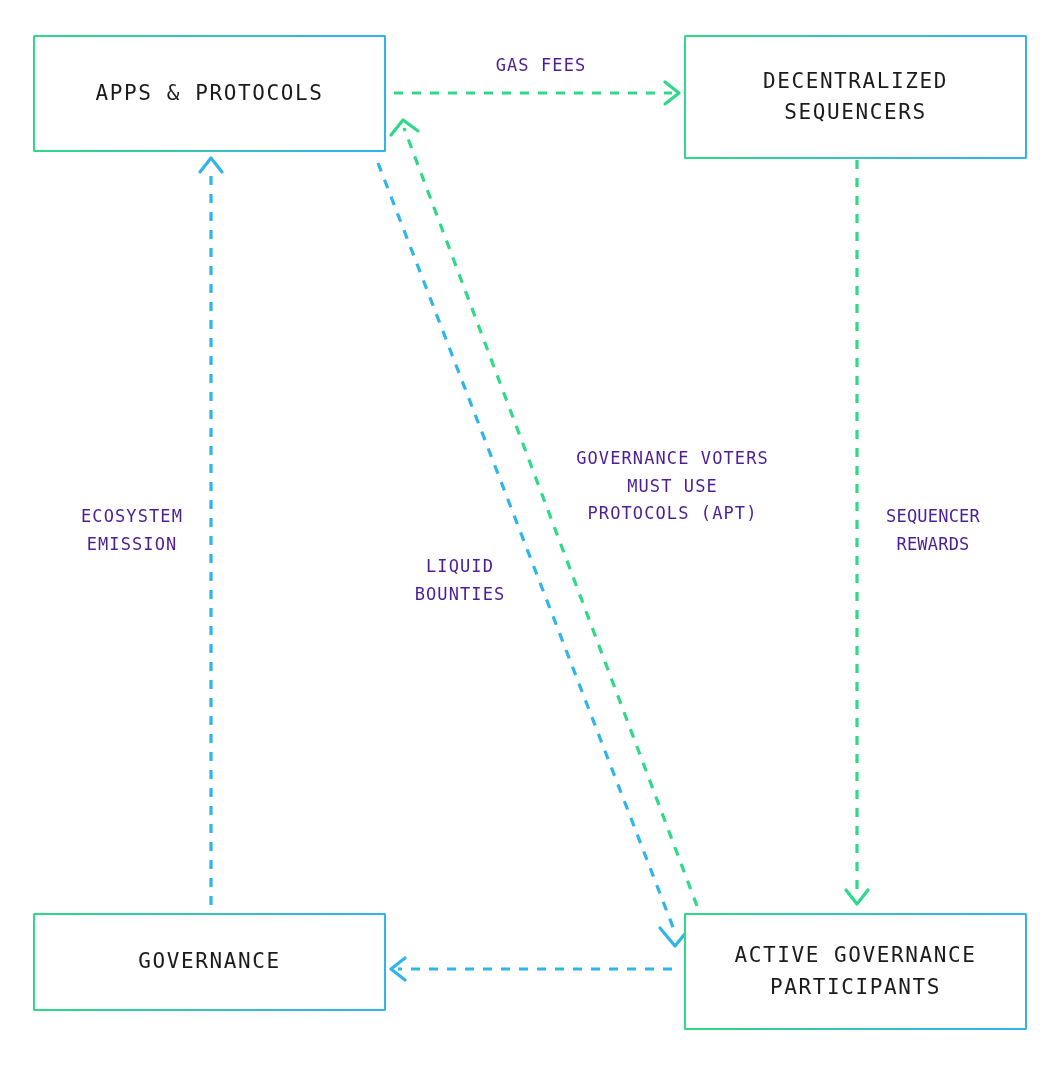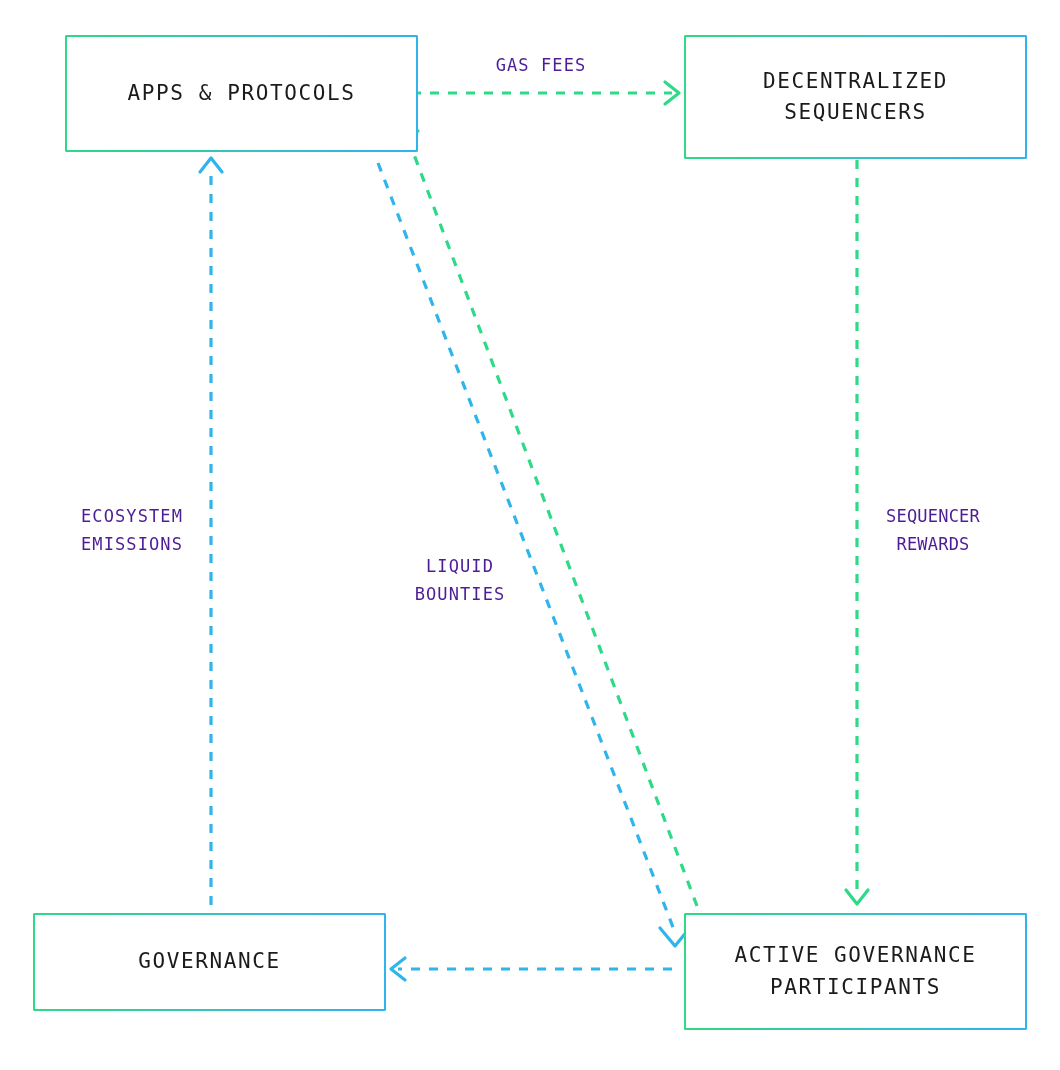--- a/index.html
+++ b/index.html
@@ -108,21 +108,21 @@
       <line x1="672" y1="969" x2="398" y2="969" stroke="#30b4ec" stroke-width="3.2" stroke-dasharray="9 9" stroke-linecap="butt"></line>
       <polyline points="405,958 391,969 405,980" fill="none" stroke="#30b4ec" stroke-width="3.2" stroke-linecap="round" stroke-linejoin="round"></polyline>
     </g>
 
     <g>
       <line x1="211" y1="905" x2="211" y2="168" stroke="#30b4ec" stroke-width="3.2" stroke-dasharray="9 9" stroke-linecap="butt"></line>
       <polyline points="200,172 211,158 222,172" fill="none" stroke="#30b4ec" stroke-width="3.2" stroke-linecap="round" stroke-linejoin="round"></polyline>
     </g>
   </svg>
 
-  <div class="node-box" style="left:33px; top:35px; width:353px; height:117px;margin-left:32px;">
+  <div class="node-box" style="left:33px; top:35px; width:353px; height:117px;">
     <span class="border-layer"></span>
     <span class="node-label">APPS &amp; PROTOCOLS</span>
   </div>
 
   <div class="node-box" style="left:684px; top:35px; width:343px; height:124px;">
     <span class="border-layer"></span>
     <span class="node-label">DECENTRALIZED
 SEQUENCERS</span>
   </div>
 
@@ -135,21 +135,24 @@
     <span class="border-layer"></span>
     <span class="node-label">ACTIVE GOVERNANCE
 PARTICIPANTS</span>
   </div>
 
   <div class="edge-label" style="left:401px; top:52px; width:280px;">GAS FEES</div>
 
   <div class="edge-label narrow" style="left:848px; top:503px; width:170px;">SEQUENCER
 REWARDS</div>
 
+  <div class="edge-label" style="left:560px; top:445px; width:225px;">GOVERNANCE VOTERS
+MUST USE
+PROTOCOLS (APT)</div>
 
   <div class="edge-label" style="left:405px; top:553px; width:110px;text-align:center;">LIQUID
 BOUNTIES</div>
 
 
   <div class="edge-label" style="left:52px; top:503px; width:160px;">ECOSYSTEM
-EMISSIONS</div>
+EMISSION</div>
 
 </div>
 
 </body></html>

